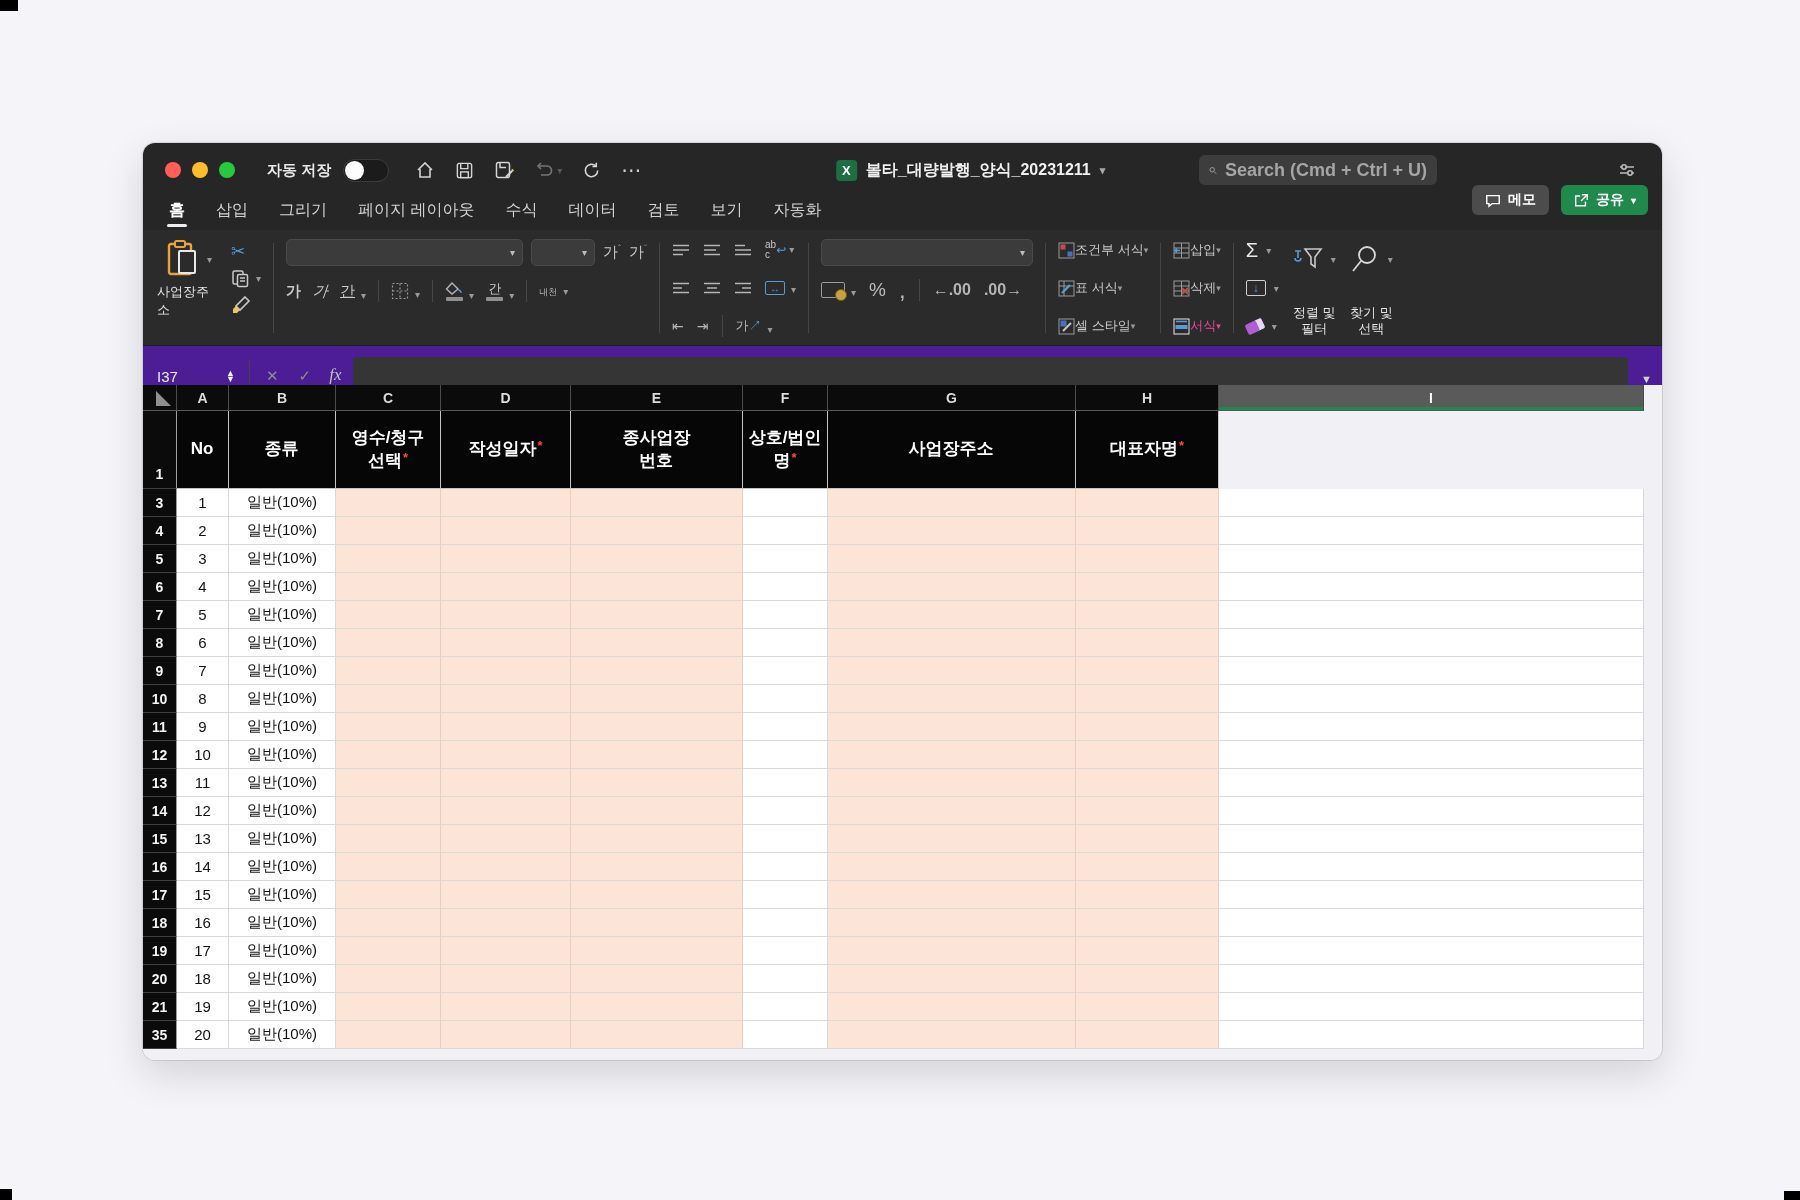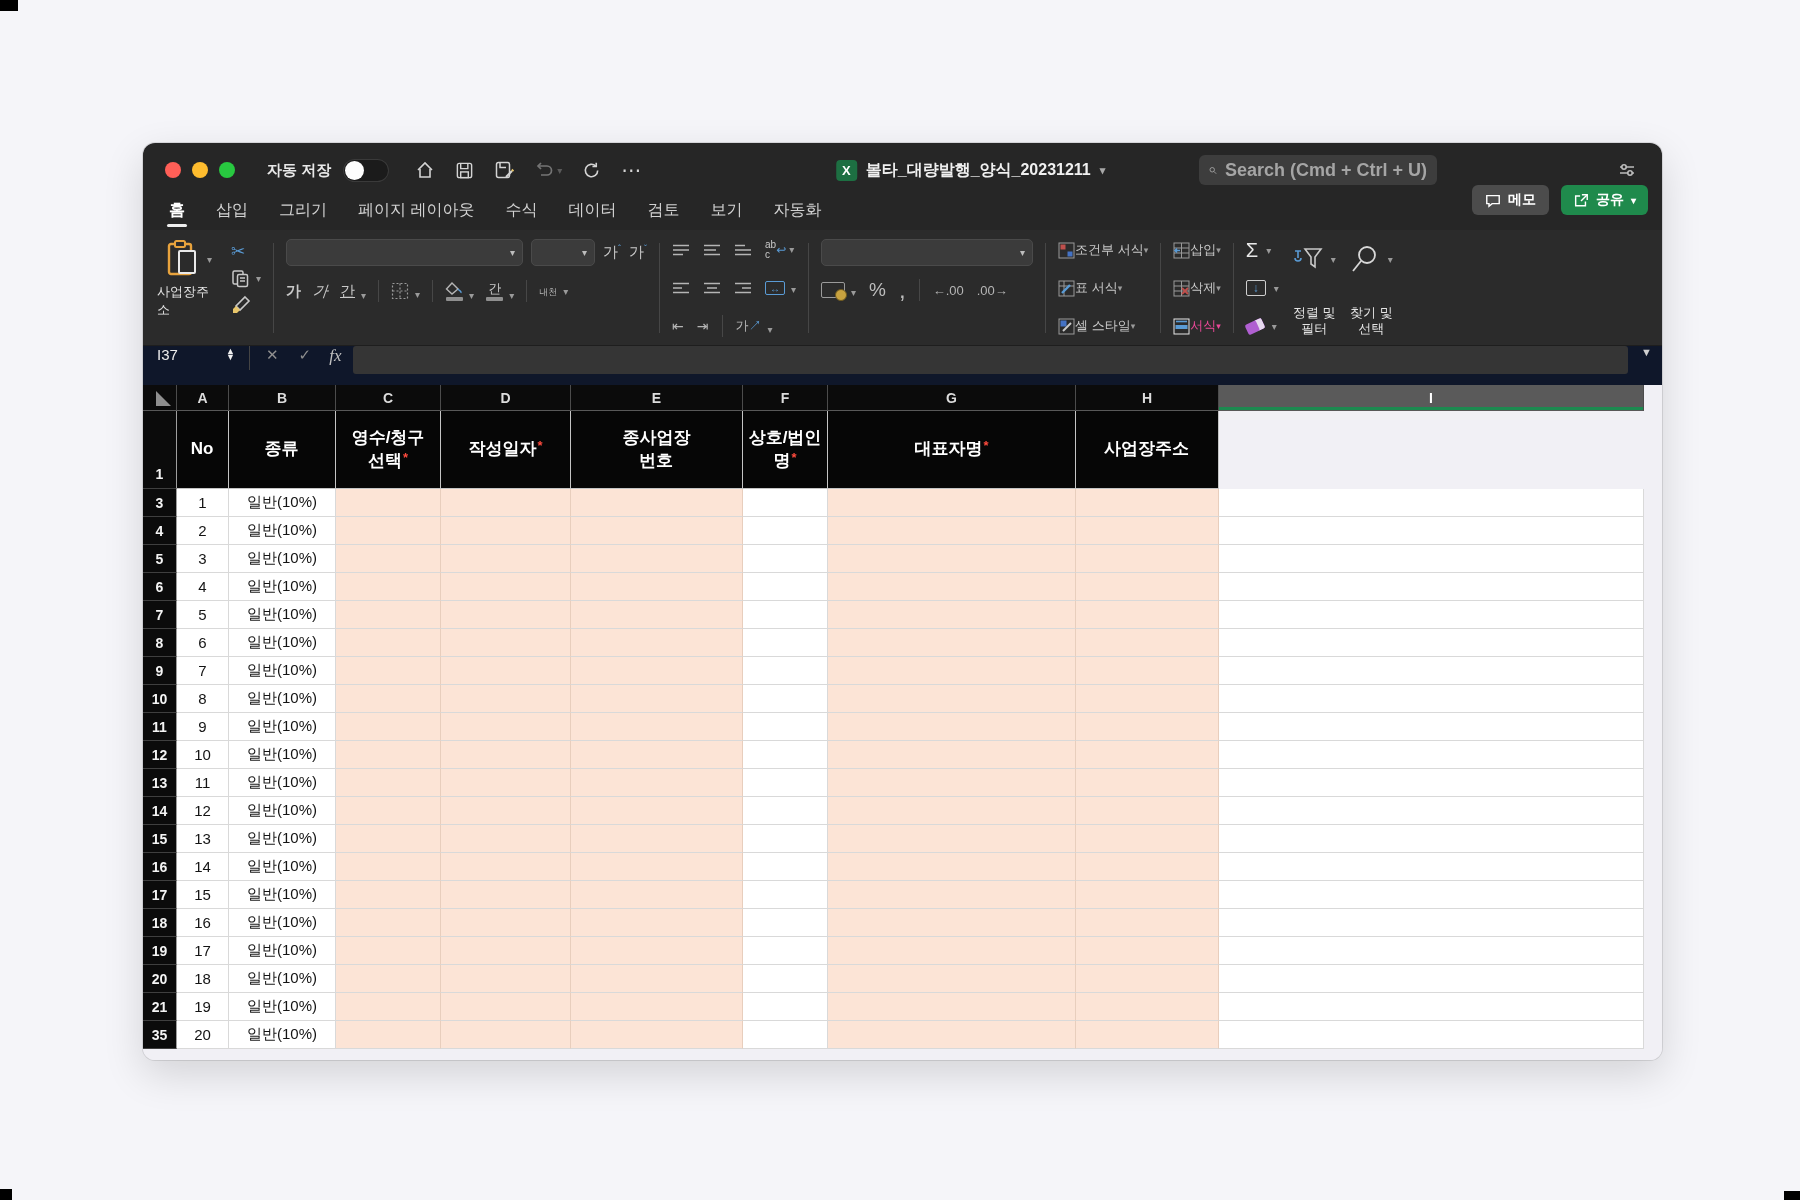--- a/index.html
+++ b/index.html
@@ -87,40 +87,40 @@
   .wrap-ic .ret { color:#5a9bd5; font-size:12px; }
   .merge-ic { width:20px; height:14px; border:1px solid #5a9bd5; border-radius:2px; color:#5a9bd5; font-size:10px; display:flex; align-items:center; justify-content:center; }
   .orient { font-size:13px; color:#b5b5b5; }
   .orient .arr { color:#5a9bd5; }
 
   .g-number .row2 { display:flex; align-items:center; gap:13px; margin-top:13px; }
   .coin-ic { position:relative; width:24px; height:16px; border:1px solid #9a9a9a; border-radius:2px; }
   .coin-ic::after { content:""; position:absolute; right:-3px; bottom:-4px; width:10px; height:10px; border-radius:50%; background:#c8a23f; border:1px solid #6f5a1f; }
   .pct { font-size:19px; color:#bdbdbd; }
   .comma { font-size:24px; color:#bdbdbd; line-height:0.4; }
-  .dec { font-size:13px; color:#b5b5b5; letter-spacing:0; }
+  .dec { font-size:16px; color:#b5b5b5; letter-spacing:0;font-weight:bold; }
 
   .stackbtns { display:flex; flex-direction:column; justify-content:space-between; padding:1px 0; }
   .sbtn { display:flex; align-items:center; gap:0; height:20px; font-size:13px; }
   .sbtn .chev { font-size:9px; color:#9a9a9a; }
   .sbtn .lab { white-space:nowrap; }
   .sbtn.bright .lab, .sbtn.bright .chev { color:#ec4899; font-weight:normal; }
 
   .g-edit { flex-direction:row; gap:14px; }
   .edit-col { display:flex; flex-direction:column; justify-content:space-between; padding:1px 0; }
   .edit-col .row { display:flex; align-items:center; gap:5px; height:20px; }
   .sigma { font-size:20px; color:#e8e8e8; line-height:1; }
   .filldown { width:20px; height:16px; border:1px solid #cfcfcf; border-radius:2px; color:#5a9bd5; font-size:12px; font-weight:bold; display:flex; align-items:center; justify-content:center; }
   .eraser { width:18px; height:11px; background:#b05fd1; border-radius:2px; transform:rotate(-25deg); box-shadow:inset -6px 0 0 #e6d9ee; }
   .bigtool { display:flex; flex-direction:column; align-items:center; justify-content:space-between; }
   .bigtool .top { display:flex; align-items:center; gap:5px; height:40px; }
   .bigtool .lab { font-size:13px; color:#e3e3e3; text-align:center; line-height:1.25; white-space:pre-line; }
 
   
-  .fbar { height:40px; background:#0f172a; border-top:1px solid #1e1e1e; display:flex; align-items:flex-start; position:relative; }
+  .fbar { height:40px; background:#4c1d95; border-top:1px solid #1e1e1e; display:flex; align-items:flex-end; position:relative; }
   .namebox { width:100px; display:flex; align-items:center; justify-content:space-between; padding:0 8px 0 14px; color:#ececec; font-size:15px; }
   .spin { display:flex; flex-direction:column; line-height:0.6; color:#f0f0f0; font-size:9px; text-align:center; }
   .fsep { width:1px; height:24px; background:#444; margin:0 6px; }
   .fb-ic { color:#8f8f8f; font-size:15px; margin:0 10px; }
   .fb-fx { font-family:"Liberation Serif", serif; font-style:italic; color:#c0c0c0; font-size:17px; margin:0 12px 0 8px; }
   .finput { flex:1; height:28px; background:#353535; border-radius:3px; margin-right:34px; }
   .fb-dd { position:absolute; right:10px; color:#d0d0d0; font-size:11px; }
 
   
   .sheet { height:675px; background:#f1f0f5; position:relative; }
@@ -546,22 +546,22 @@
     <div class="trow hrow">
       <div class="cell rh tall">1</div>
       <div class="cell hb"><span><span>No</span><span class="req"></span></span></div>
       <div class="cell hb"><span><span>종류</span><span class="req"></span></span></div>
       <div class="cell hb"><span><span>영수/청구
 선택</span><span class="req">*</span></span></div>
       <div class="cell hb"><span><span>작성일자</span><span class="req">*</span></span></div>
       <div class="cell hb"><span><span>종사업장
 번호</span><span class="req"></span></span></div>
       <div class="cell hb"><span><span>상호/법인명</span><span class="req">*</span></span></div>
+      <div class="cell hb"><span><span>사업장주소</span><span class="req"></span></span></div>
       <div class="cell hb"><span><span>대표자명</span><span class="req">*</span></span></div>
-      <div class="cell hb"><span><span>사업장주소</span><span class="req"></span></span></div>
     </div>
 
     <div id="rows-container">
       <div class="trow drow">
         <div class="cell rh">
             <span class="v-row">3</span>
           </div>
         <div class="cell f-white">
             <span class="dtext v-no">1</span>
           </div>

